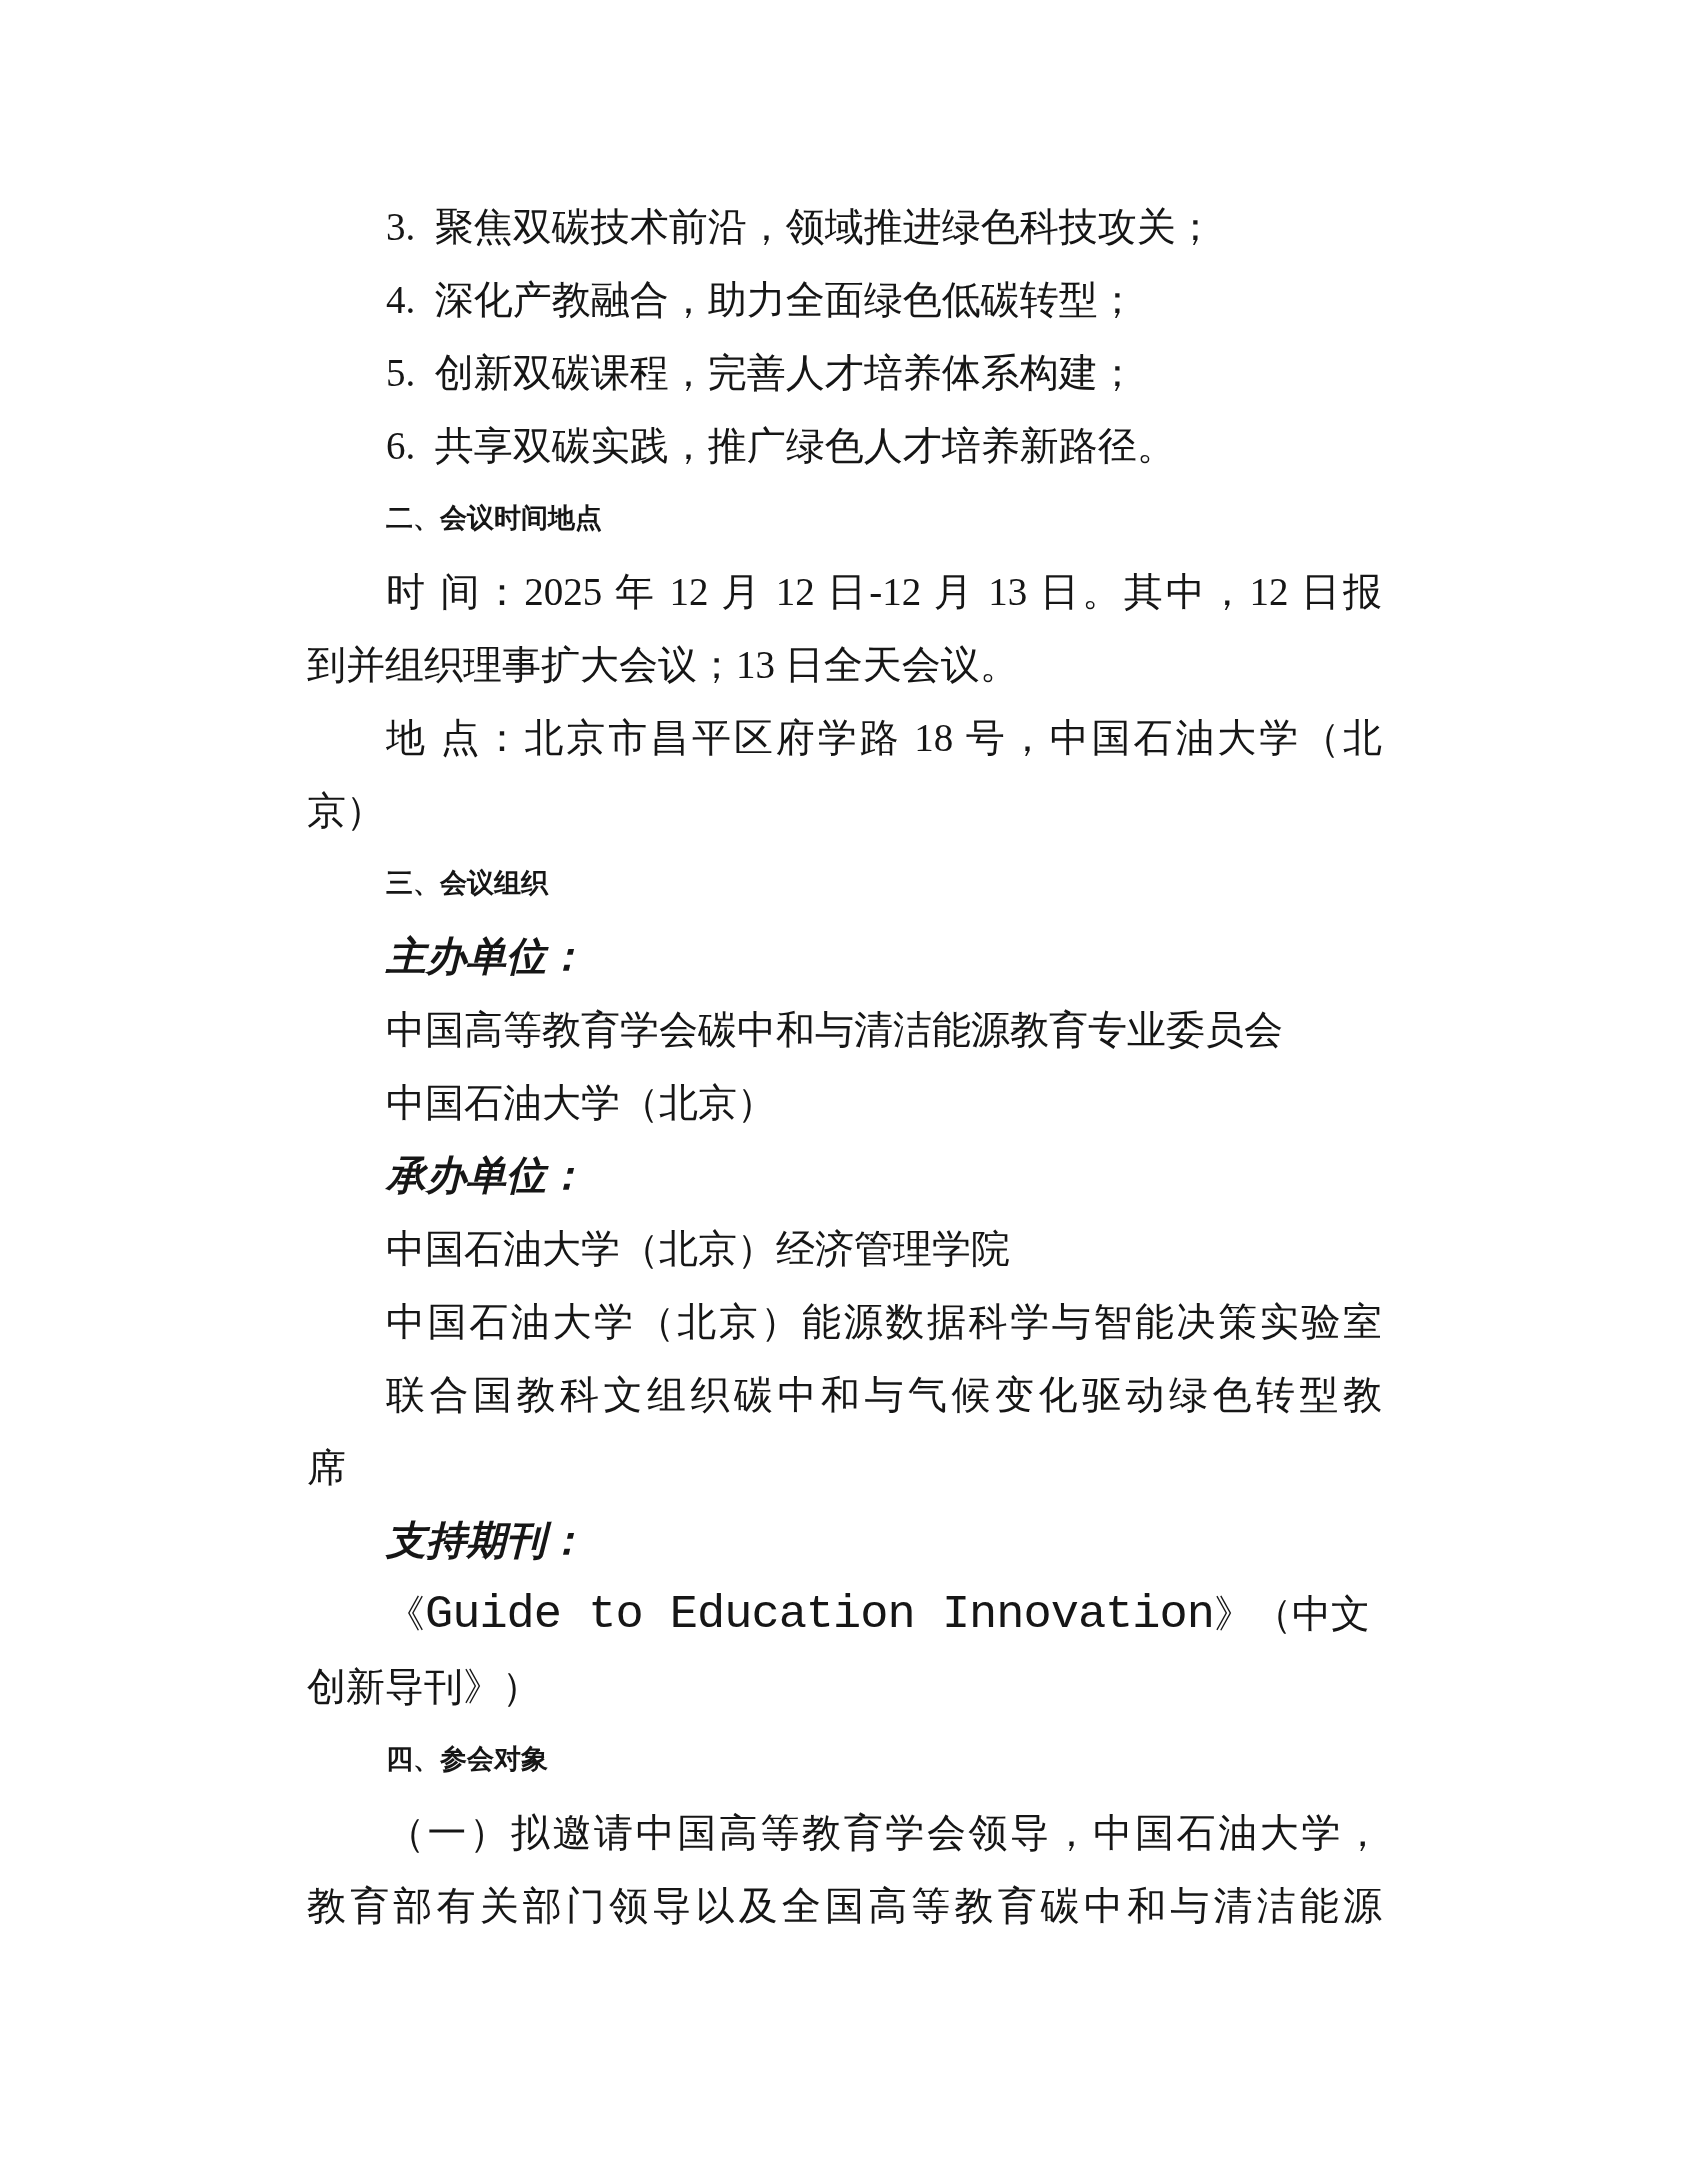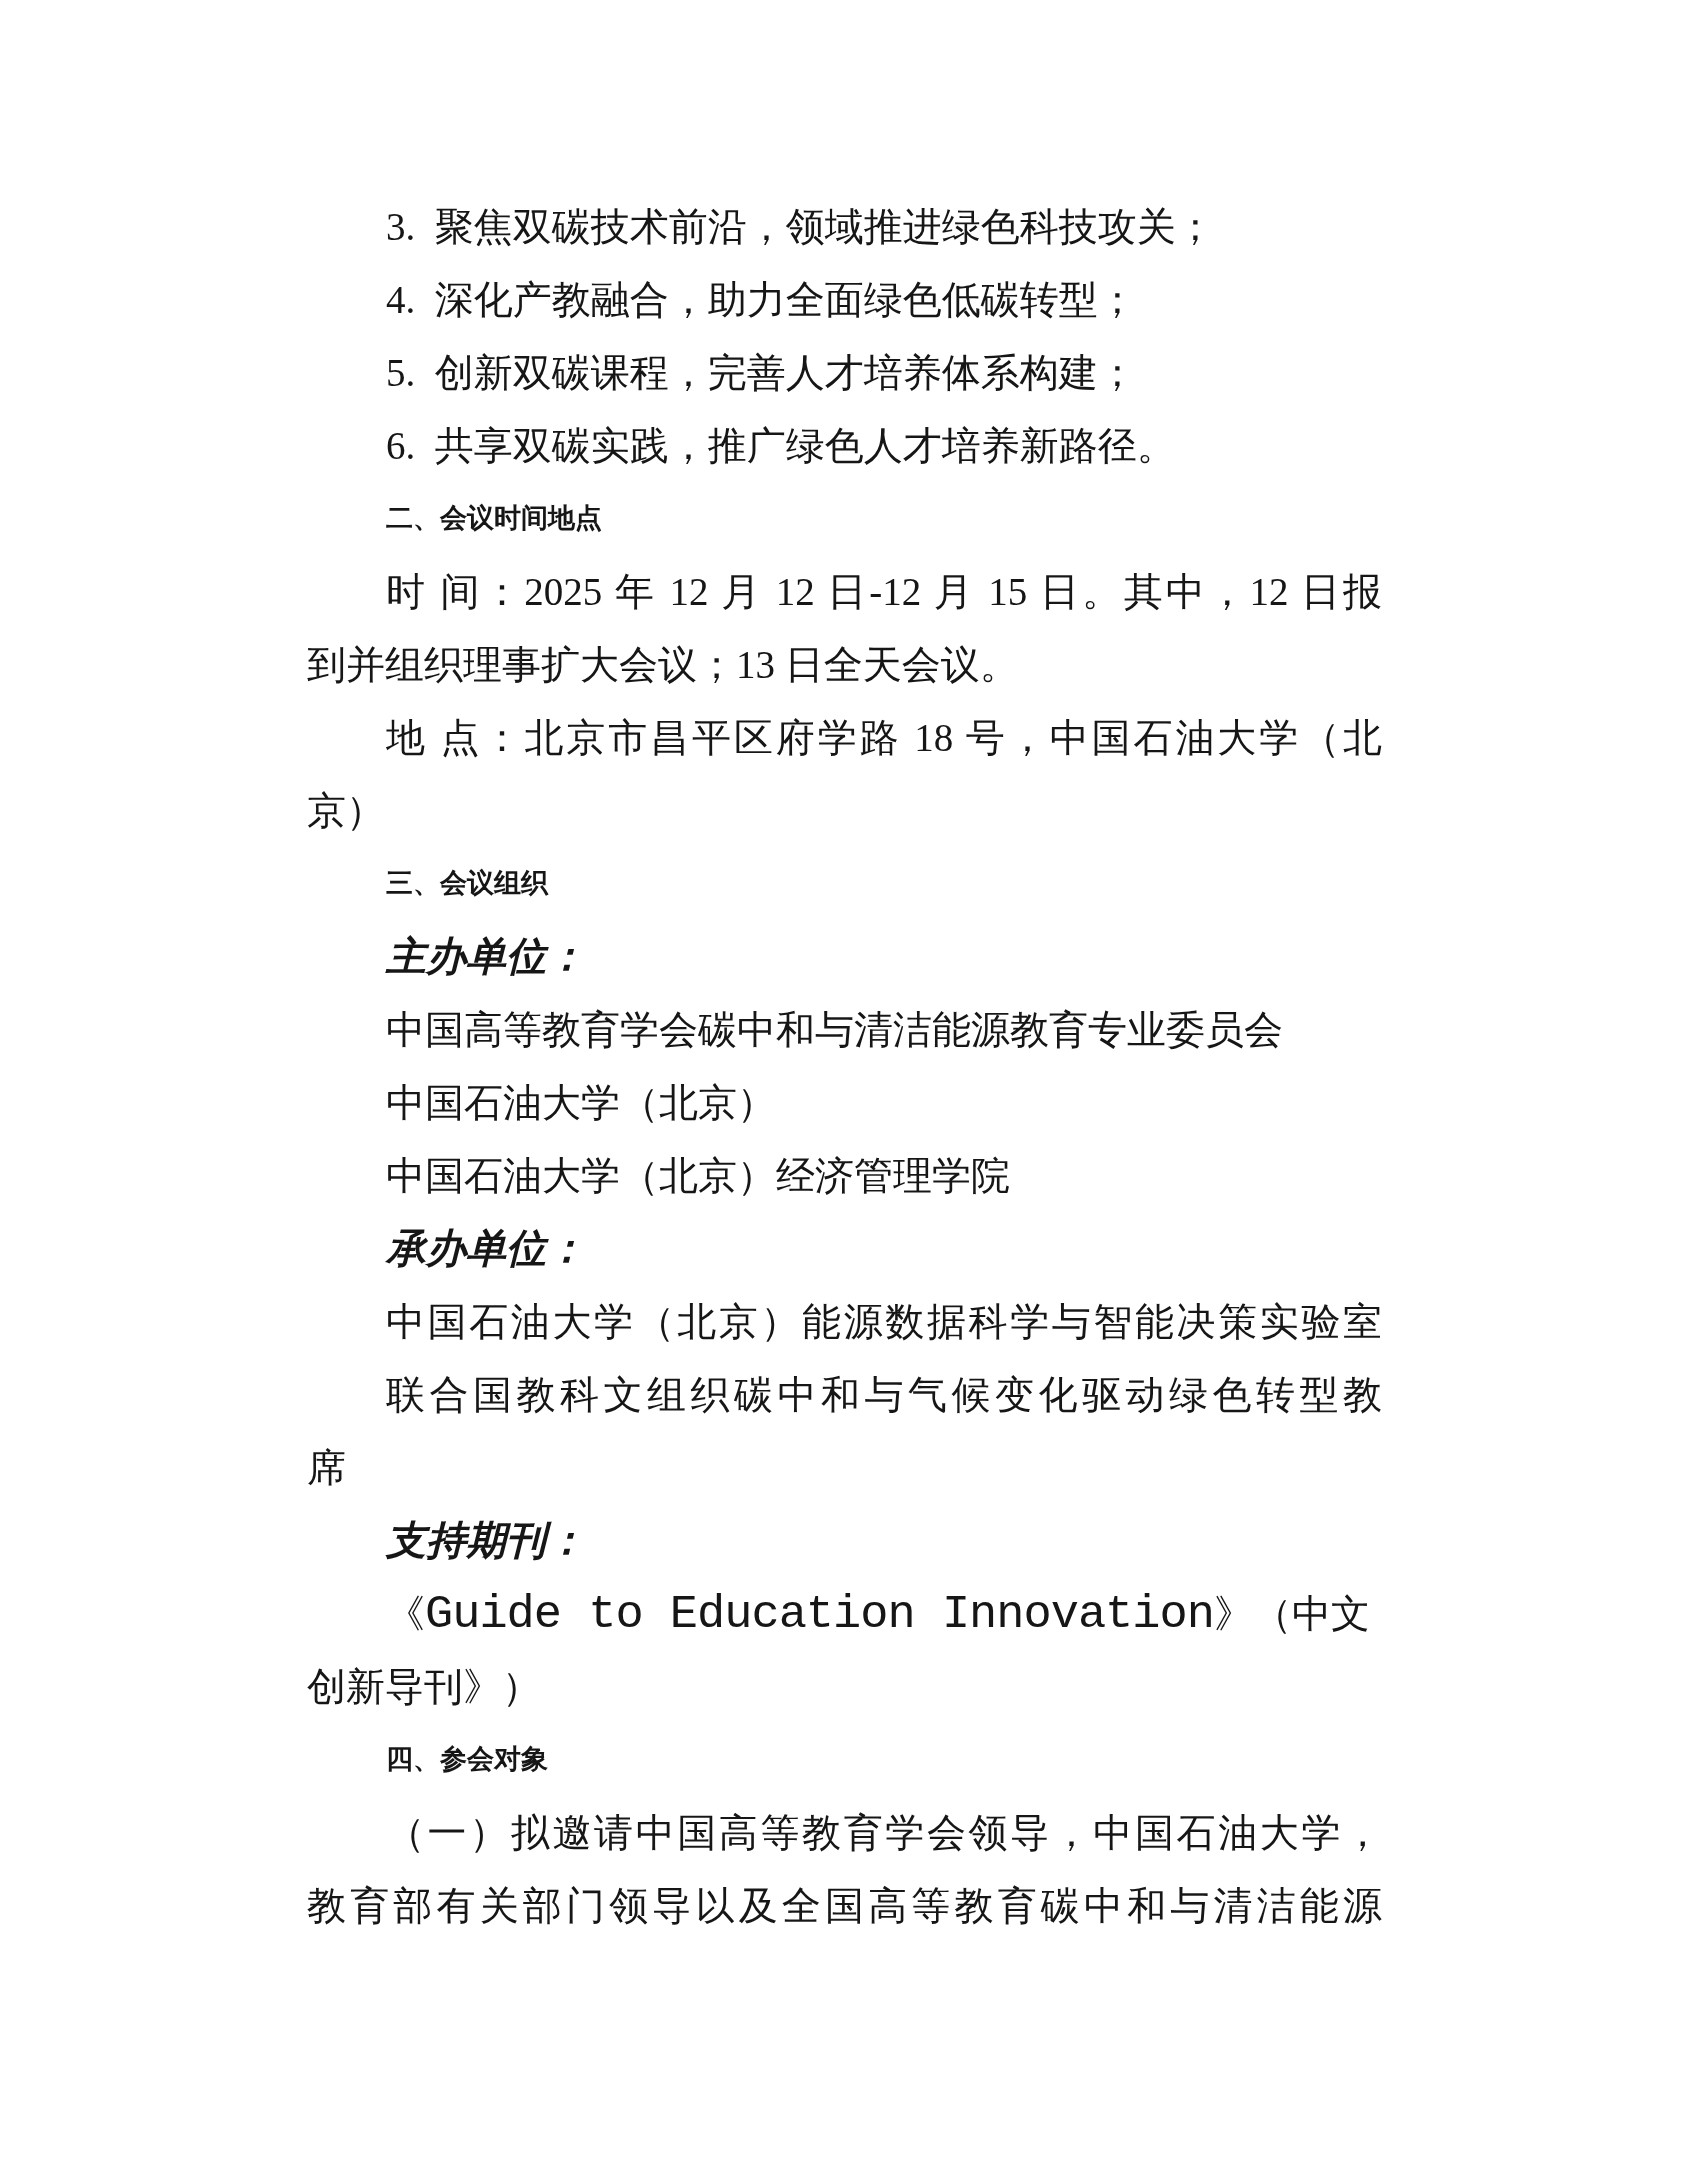--- a/index.html
+++ b/index.html
@@ -53,31 +53,31 @@
 </head>
 <body>
 
 <div class="content">
   <div class="line indent">3.&nbsp; 聚焦双碳技术前沿，领域推进绿色科技攻关；</div>
   <div class="line indent">4.&nbsp; 深化产教融合，助力全面绿色低碳转型；</div>
   <div class="line indent">5.&nbsp; 创新双碳课程，完善人才培养体系构建；</div>
   <div class="line indent">6.&nbsp; 共享双碳实践，推广绿色人才培养新路径。</div>
 
   <div class="line heading indent">二、会议时间地点</div>
-  <div class="line indent justify">时 间：2025 年 12 月 12 日-12 月 15 日。其中，12 日报</div>
+  <div class="line indent justify">时 间：2025 年 12 月 12 日-12 月 13 日。其中，12 日报</div>
   <div class="line">到并组织理事扩大会议；13 日全天会议。</div>
   <div class="line indent justify">地 点：北京市昌平区府学路 18 号，中国石油大学（北</div>
   <div class="line">京）</div>
 
   <div class="line heading indent">三、会议组织</div>
   <div class="line kaiti indent">主办单位：</div>
   <div class="line indent">中国高等教育学会碳中和与清洁能源教育专业委员会</div>
   <div class="line indent">中国石油大学（北京）</div>
+  <div class="line kaiti indent">承办单位：</div>
   <div class="line indent">中国石油大学（北京）经济管理学院</div>
-  <div class="line kaiti indent">承办单位：</div>
   <div class="line indent justify">中国石油大学（北京）能源数据科学与智能决策实验室</div>
   <div class="line indent justify">联合国教科文组织碳中和与气候变化驱动绿色转型教</div>
   <div class="line">席</div>
   <div class="line kaiti indent">支持期刊：</div>
   <div class="line indent"><span>《</span><span class="latin">Guide to Education Innovation</span><span>》（中文名：《教育</span></div>
   <div class="line">创新导刊》）</div>
 
   <div class="line heading indent">四、参会对象</div>
   <div class="line indent justify">（一）拟邀请中国高等教育学会领导，中国石油大学，</div>
   <div class="line justify">教育部有关部门领导以及全国高等教育碳中和与清洁能源</div>

